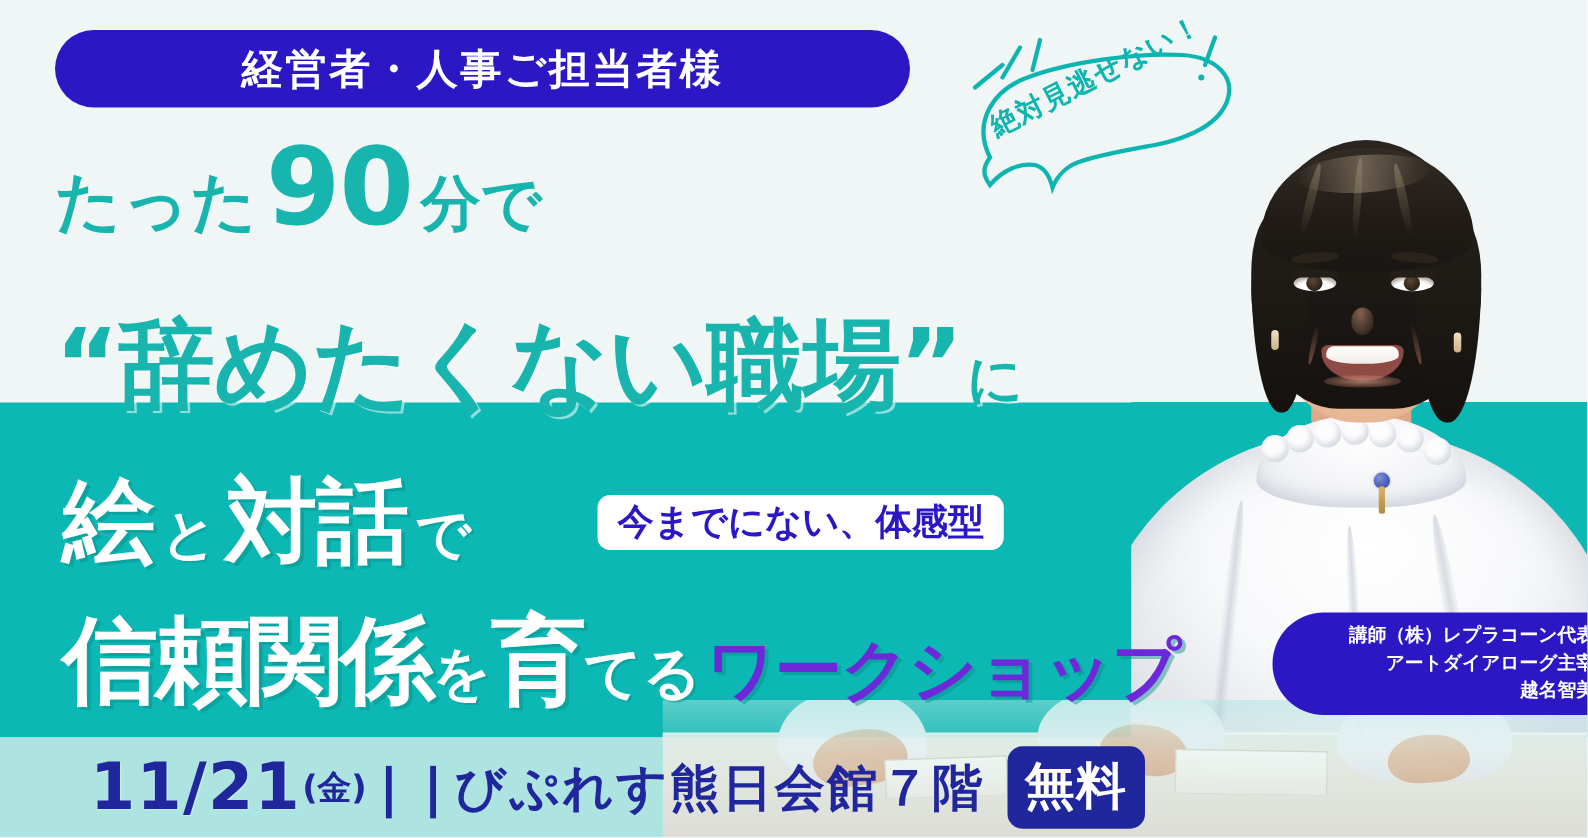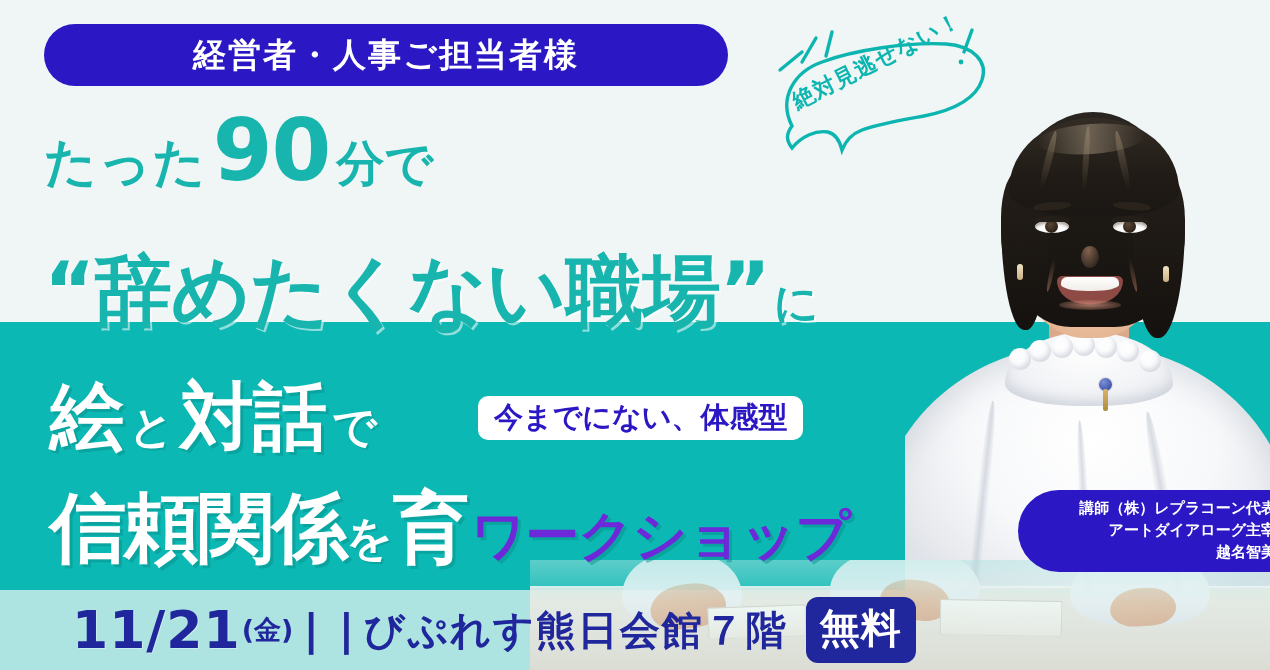--- a/index.html
+++ b/index.html
@@ -623,20 +623,21 @@
   </div>
 
   <div class="tag-pill">
     <span>今までにない、体感型</span>
   </div>
 
   <div class="line-trust">
     <span class="w-big">信頼関係</span>
     <span class="w-mid">を</span>
     <span class="w-big">育</span>
+    <span class="w-mid">てる</span>
     <span class="w-ws">ワークショップ</span>
   </div>
 
   <div class="speaker-badge">
     <div>講師（株）レプラコーン代表</div>
     <div>アートダイアローグ主宰</div>
     <div>越名智美</div>
   </div>
 
   <div class="info-bar">

